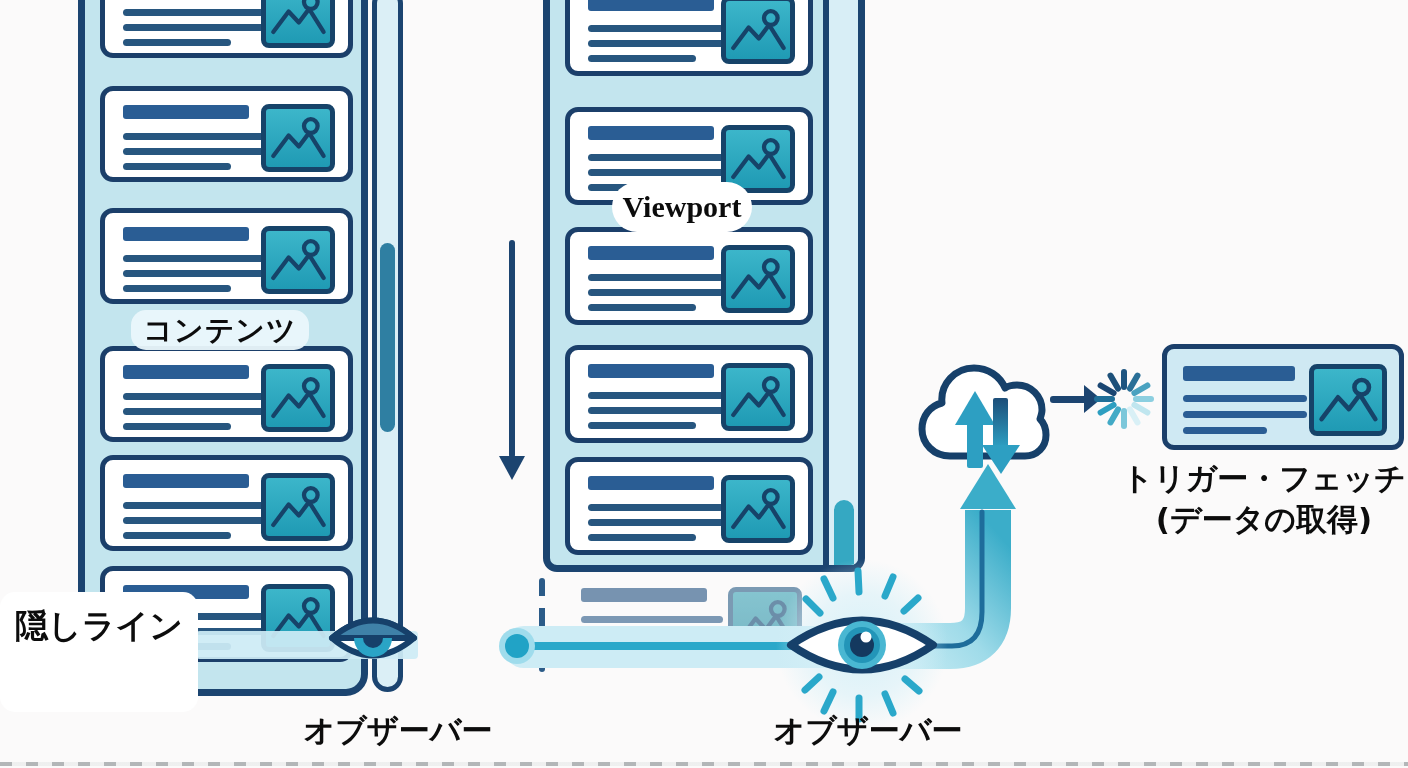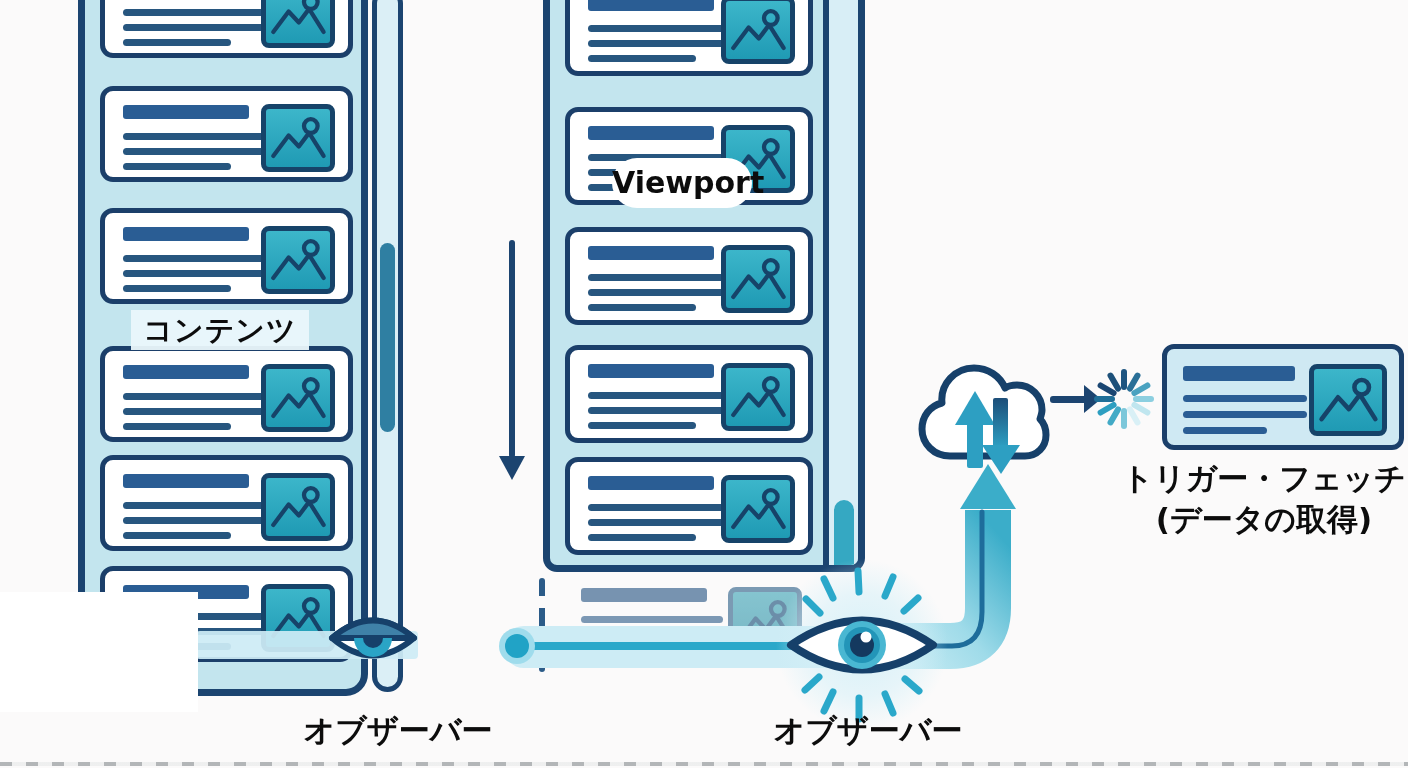--- a/index.html
+++ b/index.html
@@ -33,25 +33,25 @@
              border-radius:8px;box-sizing:border-box;background:linear-gradient(180deg,#3cb6ca,#1f9ab4);overflow:hidden;}
   .thumb-img svg{width:100%;height:100%;display:block;}
 
   
   .muted{background:transparent;border:none;z-index:2;}
   .muted i{background:#5c7fa3;opacity:.8;}
   .muted .bar{background:#56799d;}
   .muted .thumb-img{border-color:#517a9c;background:linear-gradient(180deg,#5eb3c2,#4d9fb2);opacity:.75;}
 
   
-  .lbl{position:absolute;color:#0c0c0c;font-weight:800;text-align:center;z-index:7;}
+  .lbl{position:absolute;color:#0c0c0c;font-weight:800;text-align:center;z-index:7;border-radius:15px;}
   .content-tag{left:131px;top:310px;width:178px;height:40px;line-height:40px;font-size:29px;
                background:rgba(234,247,251,.95);letter-spacing:1px;}
-  .viewport-pill{left:612px;top:158px;width:140px;height:50px;line-height:50px;font-size:30px;
-                 background:#ffffff;border-radius:25px;}
+  .viewport-pill{left:612px;top:182px;width:140px;height:50px;line-height:50px;font-size:30px;
+                 background:#ffffff;border-radius:25px;font-family:Liberation Serif, serif;}
   .sentinel-box{left:0;top:592px;width:198px;height:120px;background:#fff;font-size:33px;line-height:43px;padding-top:12px;box-sizing:border-box;}
   .observer-l{left:288px;top:710px;width:220px;font-size:31px;}
   .observer-r{left:758px;top:710px;width:220px;font-size:31px;}
   .trigger-lbl{left:1118px;top:458px;width:292px;font-size:31px;line-height:41px;}
 
   
   .scroll-line{left:509px;top:240px;width:6px;height:218px;background:#1c4470;border-radius:3px;z-index:2;}
   .scroll-head{left:499px;top:456px;width:0;height:0;border-left:13px solid transparent;
                border-right:13px solid transparent;border-top:24px solid #1c4470;z-index:2;}
 
@@ -178,20 +178,21 @@
   <div class="abs band-left"></div>
 
   <svg class="abs eye-left" viewBox="0 0 92 62">
     <path d="M5 31 Q46 -4 87 31 Q46 66 5 31 Z" fill="#ffffff" stroke="#16406a" stroke-width="6" stroke-linejoin="round"></path>
     <path d="M5 31 Q46 -4 87 31 Z" fill="#3f81a8" stroke="#16406a" stroke-width="6" stroke-linejoin="round"></path>
     <path d="M27 31 A19 19 0 0 0 65 31 Z" fill="#2aa4c6"></path>
     <path d="M36 31 A10 10 0 0 0 56 31 Z" fill="#16406a"></path>
   </svg>
 
   <div class="lbl sentinel-box abs">
+    <div>隠しライン</div>
   </div>
 
   <div class="lbl observer-l abs">オブザーバー</div>
 
   <div class="panel mid-panel">
     <div class="mid-track"></div>
     <div class="mid-divider"></div>
     <div class="mid-thumb"></div>
     <div class="card" style="top:11px">
         <i class="bar"></i>

